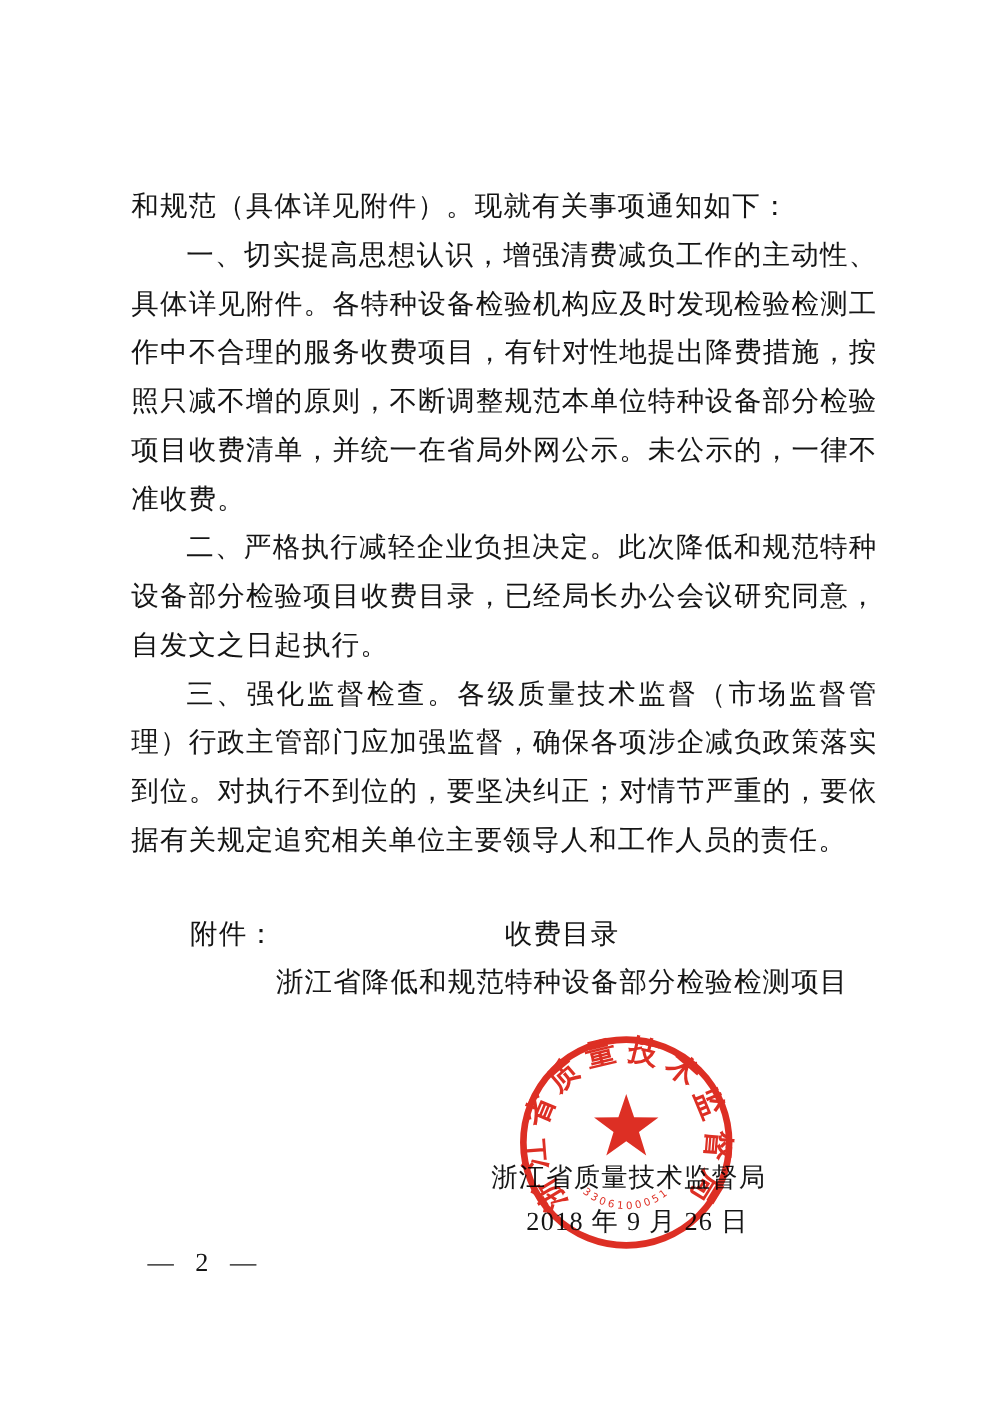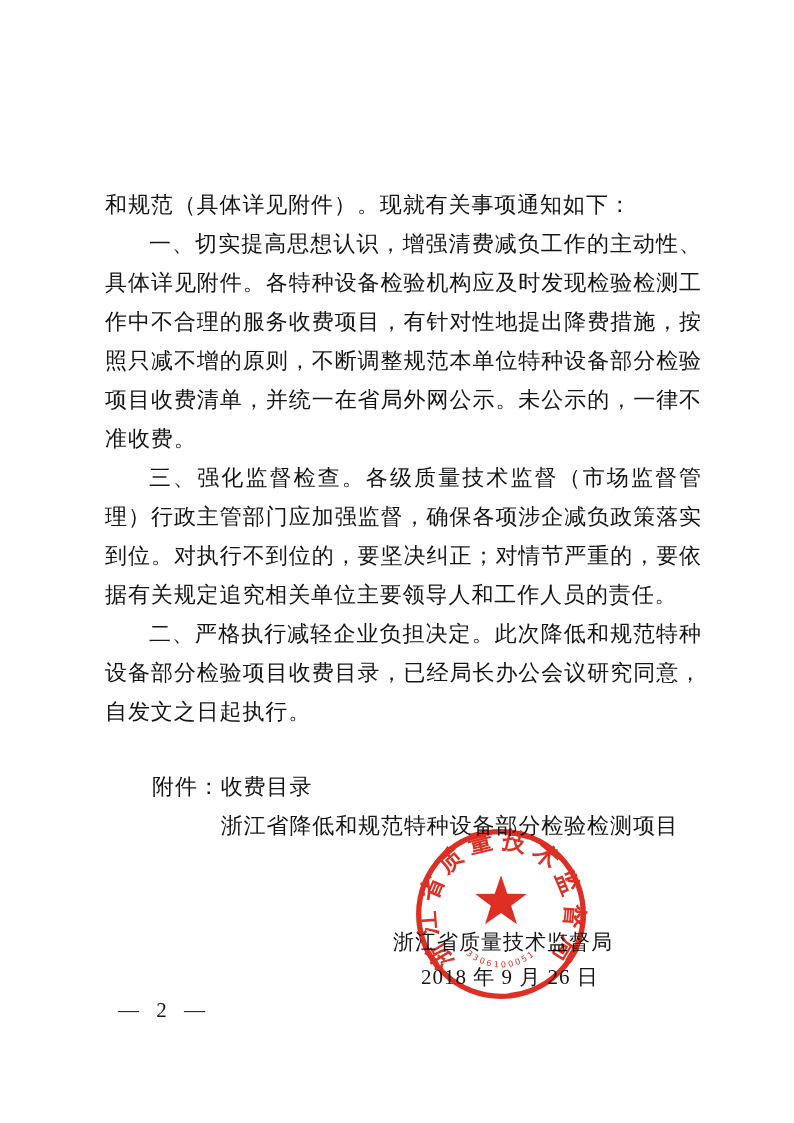--- a/index.html
+++ b/index.html
@@ -15,31 +15,30 @@
 
   .content {
     position: absolute;
     left: 105px; top: 145px;
     width: 597px;
     font-size: 22px;
     line-height: 39px;
     letter-spacing: 0.9px;
     text-align: justify;
     text-justify: inter-ideograph;
-    margin-top: 40px;
   }
   .para { text-indent: 2em; }
   .para.no-indent { text-indent: 0; }
   .bold { font-weight: bold; }
 
   .attach {
     margin-top: 36px;
     margin-left: 47px;
     display: flex;
-    text-align: left;
+    text-align: center;
   }
   .attach-label { white-space: nowrap; }
   .attach-lines { }
 
   .sig-org {
     position: absolute;
     left: 393px; top: 928px;
     font-size: 21px;
     letter-spacing: 1px;
     white-space: nowrap;
@@ -82,22 +81,22 @@
   }
 </style>
 </head>
 <body>
 
 <div class="page">
 
   <div class="content">
     <p class="para no-indent">和规范（具体详见附件）。现就有关事项通知如下：</p>
     <p class="para">一、切实提高思想认识，增强清费减负工作的主动性、具体详见附件。各特种设备检验机构应及时发现检验检测工作中不合理的服务收费项目，有针对性地提出降费措施，按照只减不增的原则，不断调整规范本单位特种设备部分检验项目收费清单，并统一在省局外网公示。未公示的，一律不准收费。</p>
+    <p class="para">二、严格执行减轻企业负担决定。此次降低和规范特种设备部分检验项目收费目录，已经局长办公会议研究同意，自发文之日起执行。</p>
     <p class="para">三、强化监督检查。各级质量技术监督（市场监督管理）行政主管部门应加强监督，确保各项涉企减负政策落实到位。对执行不到位的，要坚决纠正；对情节严重的，要依据有关规定追究相关单位主要领导人和工作人员的责任。</p>
-    <p class="para">二、严格执行减轻企业负担决定。此次降低和规范特种设备部分检验项目收费目录，已经局长办公会议研究同意，自发文之日起执行。</p>
 
     <div class="attach">
       <span class="attach-label">附件：</span>
       <div class="attach-lines">
         <div>收费目录</div>
         <div>浙江省降低和规范特种设备部分检验检测项目</div>
       </div>
     </div>
   </div>
 

